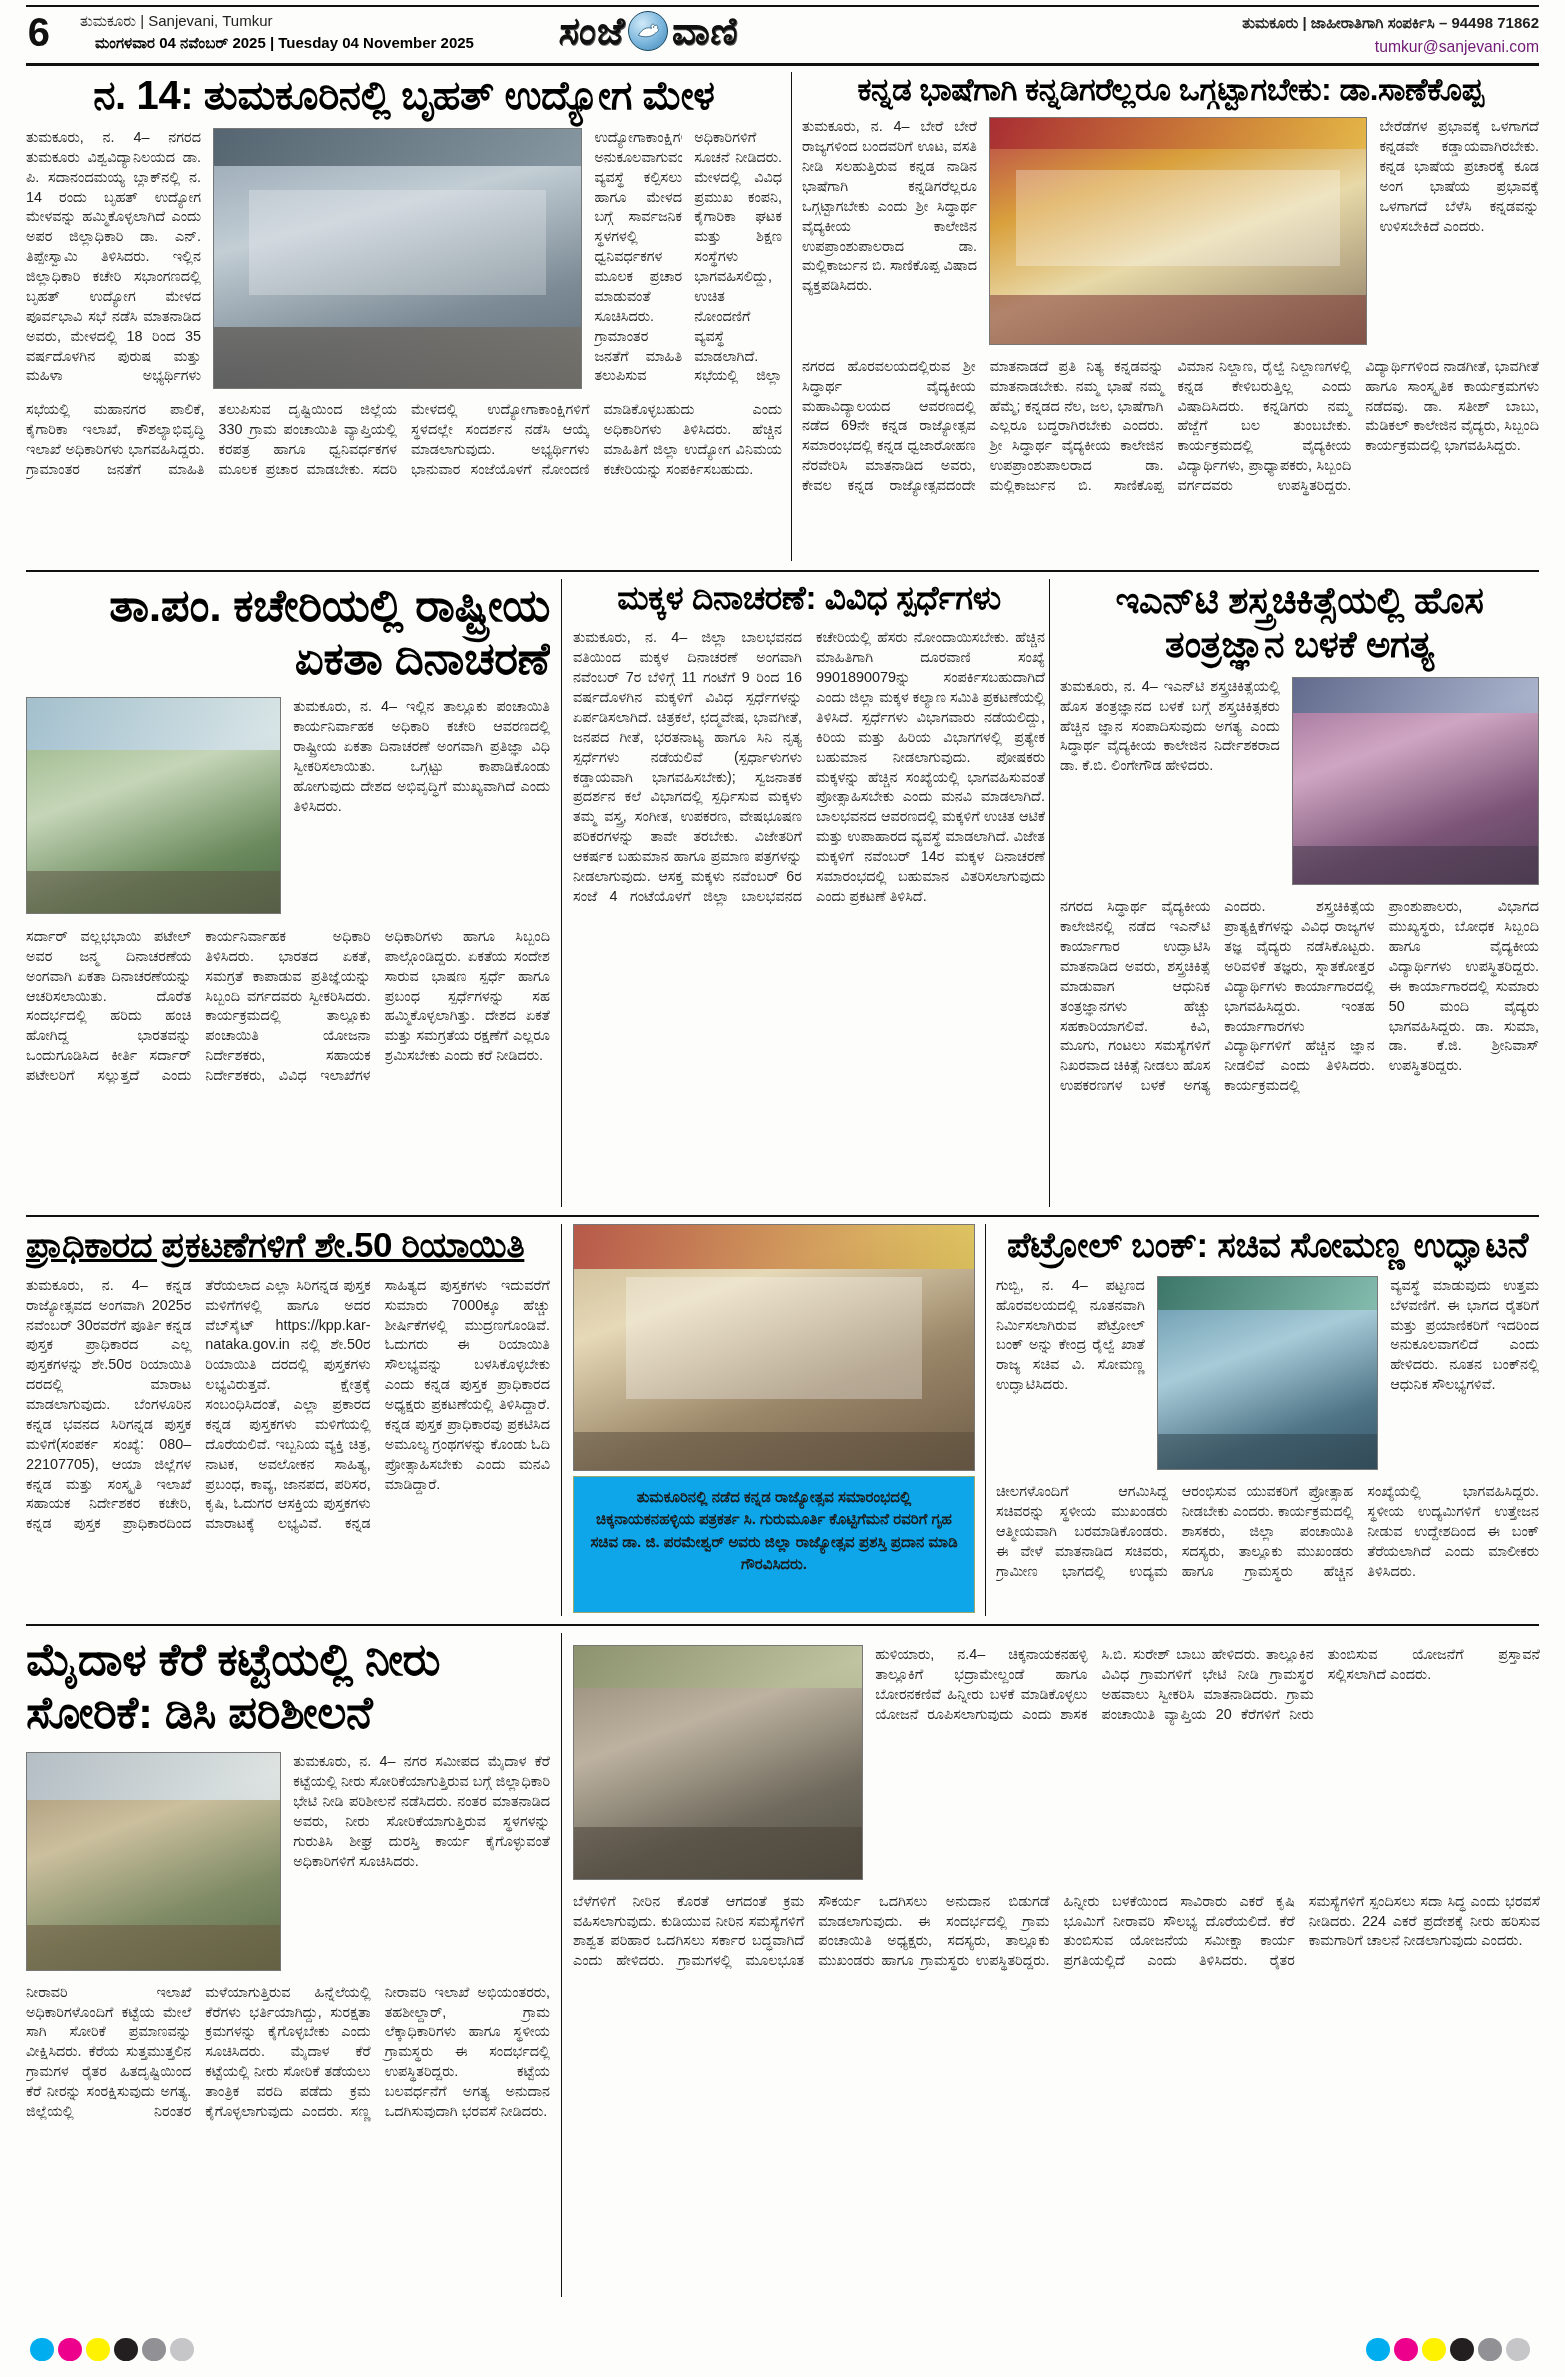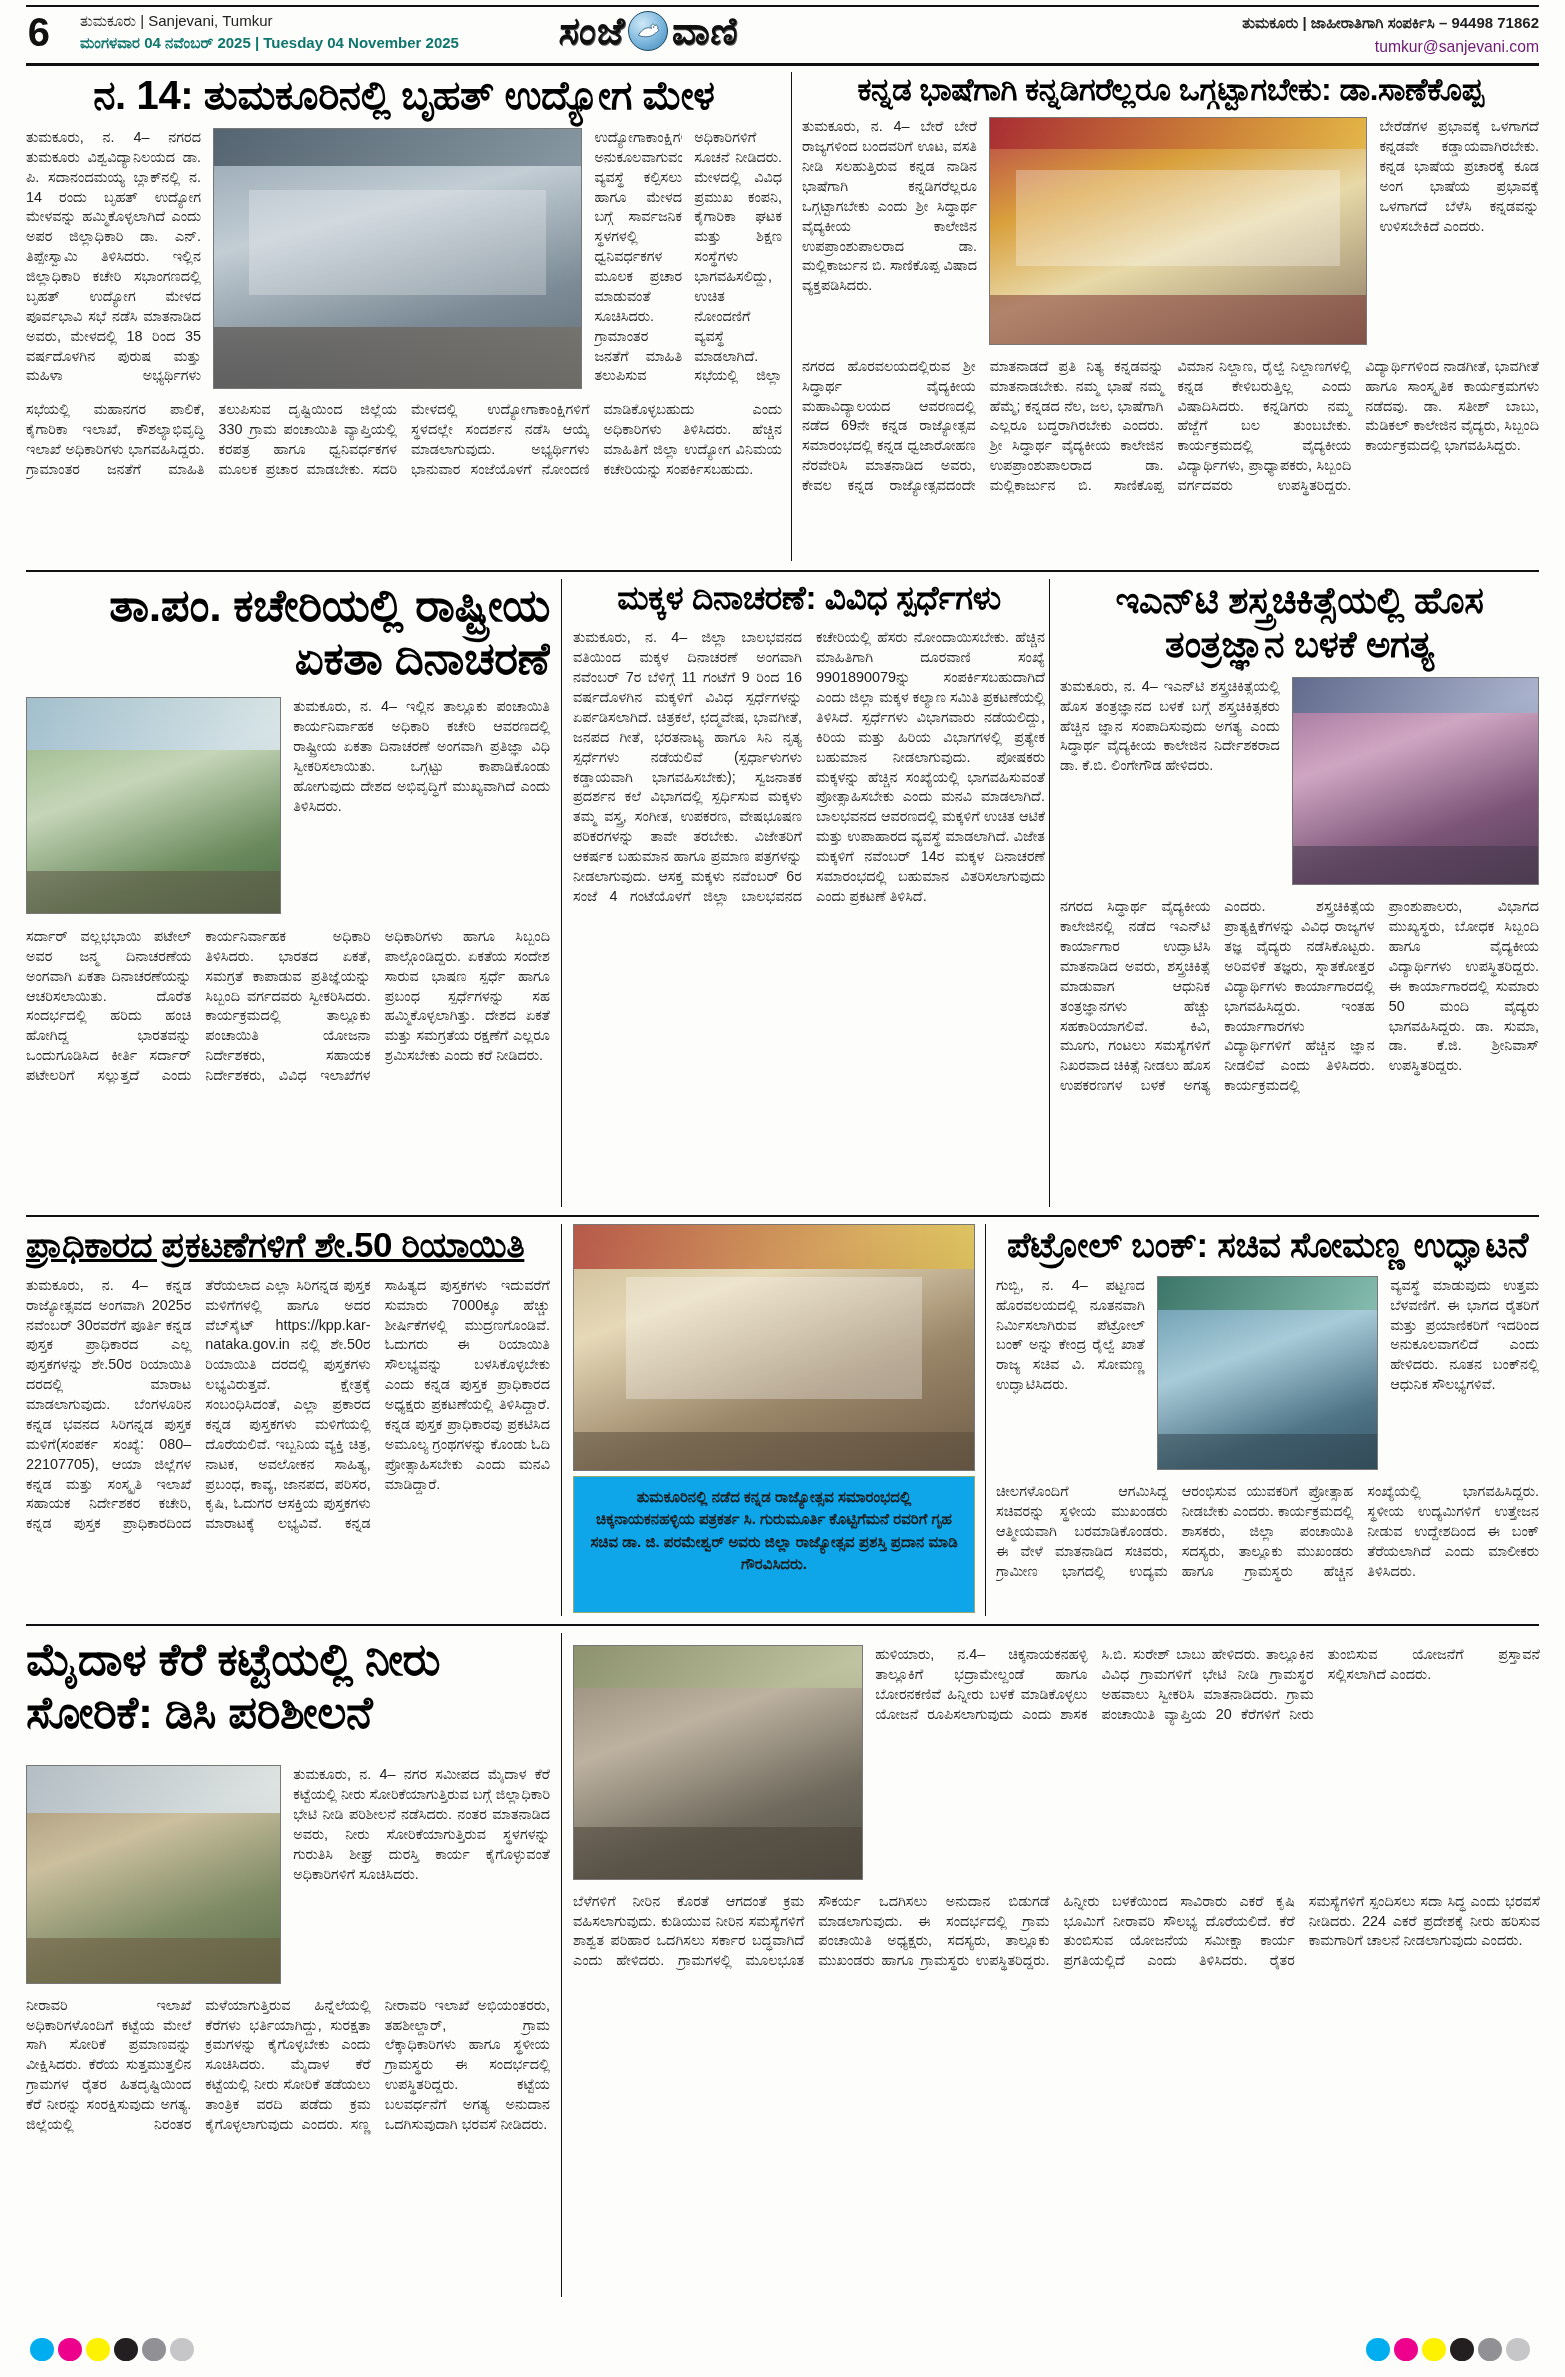--- a/index.html
+++ b/index.html
@@ -6,21 +6,21 @@
   #page{position:relative;width:1565px;height:2377px;background:#fdfdfb;color:#1c1c1c;
         font-family:"Liberation Sans","DejaVu Sans",sans-serif;overflow:hidden;}
   .rule-h{position:absolute;background:#111;}
   .rule-v{position:absolute;background:#111;width:0.9px;}
   
   #hdr{position:absolute;left:26px;top:5.2px;width:1513px;height:56px;}
   #hdr .topline{position:absolute;left:0;top:0;width:100%;height:1.7px;background:#111;}
   #pageno{position:absolute;left:1.7px;top:7px;font-size:40px;font-weight:bold;color:#111;line-height:1;}
   #hdr-left{position:absolute;left:54px;top:5.2px;line-height:1.45;}
   #hdr-left .l1{font-size:15px;color:#222;}
-  #hdr-left .l2{font-size:15px;color:#0f766e;font-weight:bold;}
+  #hdr-left .l2{font-size:15px;color:#000000;font-weight:bold;margin-left:15px;}
   #masthead{position:absolute;left:533px;top:3.5px;display:flex;align-items:center;gap:3.5px;}
   .mast-txt{font-size:38px;font-weight:900;color:#101010;letter-spacing:0.9px;
             text-shadow:0.9px 0.9px 0 #555;font-family:"Liberation Serif","DejaVu Serif",serif;transform:skewX(-4deg);}
   #dove-badge{width:38px;height:38px;border-radius:50%;
       background:radial-gradient(circle at 35% 30%,#cfe9f7 0%,#7ab5dc 55%,#3f85b5 100%);
       border:1.7px solid #17475f;display:flex;align-items:center;justify-content:center;}
   #hdr-right{position:absolute;right:0;top:7px;text-align:right;line-height:1.5;}
   #hdr-right .c1{font-size:15px;font-weight:bold;color:#222;}
   #hdr-right .c2{font-size:15.7px;color:#701a75;}
   
@@ -165,21 +165,21 @@
       </div>
       <div class="flexcol body-txt">ವ್ಯವಸ್ಥೆ ಮಾಡುವುದು ಉತ್ತಮ ಬೆಳವಣಿಗೆ. ಈ ಭಾಗದ ರೈತರಿಗೆ ಮತ್ತು ಪ್ರಯಾಣಿಕರಿಗೆ ಇದರಿಂದ ಅನುಕೂಲವಾಗಲಿದೆ ಎಂದು ಹೇಳಿದರು. ನೂತನ ಬಂಕ್‌ನಲ್ಲಿ ಆಧುನಿಕ ಸೌಲಭ್ಯಗಳಿವೆ.</div>
     </div>
     <div class="body-txt cols3" style="margin-top:10.5px;height:129px;">ಚೀಲಗಳೊಂದಿಗೆ ಆಗಮಿಸಿದ್ದ ಸಚಿವರನ್ನು ಸ್ಥಳೀಯ ಮುಖಂಡರು ಆತ್ಮೀಯವಾಗಿ ಬರಮಾಡಿಕೊಂಡರು. ಈ ವೇಳೆ ಮಾತನಾಡಿದ ಸಚಿವರು, ಗ್ರಾಮೀಣ ಭಾಗದಲ್ಲಿ ಉದ್ಯಮ ಆರಂಭಿಸುವ ಯುವಕರಿಗೆ ಪ್ರೋತ್ಸಾಹ ನೀಡಬೇಕು ಎಂದರು. ಕಾರ್ಯಕ್ರಮದಲ್ಲಿ ಶಾಸಕರು, ಜಿಲ್ಲಾ ಪಂಚಾಯಿತಿ ಸದಸ್ಯರು, ತಾಲ್ಲೂಕು ಮುಖಂಡರು ಹಾಗೂ ಗ್ರಾಮಸ್ಥರು ಹೆಚ್ಚಿನ ಸಂಖ್ಯೆಯಲ್ಲಿ ಭಾಗವಹಿಸಿದ್ದರು. ಸ್ಥಳೀಯ ಉದ್ಯಮಿಗಳಿಗೆ ಉತ್ತೇಜನ ನೀಡುವ ಉದ್ದೇಶದಿಂದ ಈ ಬಂಕ್ ತೆರೆಯಲಾಗಿದೆ ಎಂದು ಮಾಲೀಕರು ತಿಳಿಸಿದರು.</div>
   </div>
 
   <div class="rule-h" style="left:26px;top:1624px;width:1513px;height:1.7px;"></div>
 
   <div class="article" style="left:26px;top:1633px;width:524px;height:664px;">
     <div class="hl" style="font-size:45px;text-align:left;">ಮೈದಾಳ ಕೆರೆ ಕಟ್ಟೆಯಲ್ಲಿ ನೀರು ಸೋರಿಕೆ: ಡಿಸಿ ಪರಿಶೀಲನೆ</div>
-    <div class="row" style="margin-top:26px;height:220px;">
+    <div class="row" style="margin-top:13px;height:220px;">
       <div class="photo" style="width:253px;height:217px;background:linear-gradient(160deg,#a39072 0%,#cbbf9e 35%,#7d8a64 70%,#5d6b4a 100%);">
         <div class="strip" style="top:0;height:47px;background:linear-gradient(90deg,#b8c9d8,#e2ecf2);opacity:.8;"></div>
         <div class="strip" style="bottom:0;height:45px;background:#6b5a40;opacity:.55;"></div>
       </div>
       <div class="flexcol body-txt">ತುಮಕೂರು, ನ. 4– ನಗರ ಸಮೀಪದ ಮೈದಾಳ ಕೆರೆ ಕಟ್ಟೆಯಲ್ಲಿ ನೀರು ಸೋರಿಕೆಯಾಗುತ್ತಿರುವ ಬಗ್ಗೆ ಜಿಲ್ಲಾಧಿಕಾರಿ ಭೇಟಿ ನೀಡಿ ಪರಿಶೀಲನೆ ನಡೆಸಿದರು. ನಂತರ ಮಾತನಾಡಿದ ಅವರು, ನೀರು ಸೋರಿಕೆಯಾಗುತ್ತಿರುವ ಸ್ಥಳಗಳನ್ನು ಗುರುತಿಸಿ ಶೀಘ್ರ ದುರಸ್ತಿ ಕಾರ್ಯ ಕೈಗೊಳ್ಳುವಂತೆ ಅಧಿಕಾರಿಗಳಿಗೆ ಸೂಚಿಸಿದರು.</div>
     </div>
     <div class="body-txt cols3" style="margin-top:10.5px;height:306px;">ನೀರಾವರಿ ಇಲಾಖೆ ಅಧಿಕಾರಿಗಳೊಂದಿಗೆ ಕಟ್ಟೆಯ ಮೇಲೆ ಸಾಗಿ ಸೋರಿಕೆ ಪ್ರಮಾಣವನ್ನು ವೀಕ್ಷಿಸಿದರು. ಕೆರೆಯ ಸುತ್ತಮುತ್ತಲಿನ ಗ್ರಾಮಗಳ ರೈತರ ಹಿತದೃಷ್ಟಿಯಿಂದ ಕೆರೆ ನೀರನ್ನು ಸಂರಕ್ಷಿಸುವುದು ಅಗತ್ಯ. ಜಿಲ್ಲೆಯಲ್ಲಿ ನಿರಂತರ ಮಳೆಯಾಗುತ್ತಿರುವ ಹಿನ್ನೆಲೆಯಲ್ಲಿ ಕೆರೆಗಳು ಭರ್ತಿಯಾಗಿದ್ದು, ಸುರಕ್ಷತಾ ಕ್ರಮಗಳನ್ನು ಕೈಗೊಳ್ಳಬೇಕು ಎಂದು ಸೂಚಿಸಿದರು. ಮೈದಾಳ ಕೆರೆ ಕಟ್ಟೆಯಲ್ಲಿ ನೀರು ಸೋರಿಕೆ ತಡೆಯಲು ತಾಂತ್ರಿಕ ವರದಿ ಪಡೆದು ಕ್ರಮ ಕೈಗೊಳ್ಳಲಾಗುವುದು ಎಂದರು. ಸಣ್ಣ ನೀರಾವರಿ ಇಲಾಖೆ ಅಭಿಯಂತರರು, ತಹಶೀಲ್ದಾರ್, ಗ್ರಾಮ ಲೆಕ್ಕಾಧಿಕಾರಿಗಳು ಹಾಗೂ ಸ್ಥಳೀಯ ಗ್ರಾಮಸ್ಥರು ಈ ಸಂದರ್ಭದಲ್ಲಿ ಉಪಸ್ಥಿತರಿದ್ದರು. ಕಟ್ಟೆಯ ಬಲವರ್ಧನೆಗೆ ಅಗತ್ಯ ಅನುದಾನ ಒದಗಿಸುವುದಾಗಿ ಭರವಸೆ ನೀಡಿದರು.</div>
   </div>
 
   <div class="rule-v" style="left:561px;top:1633px;height:664px;"></div>

